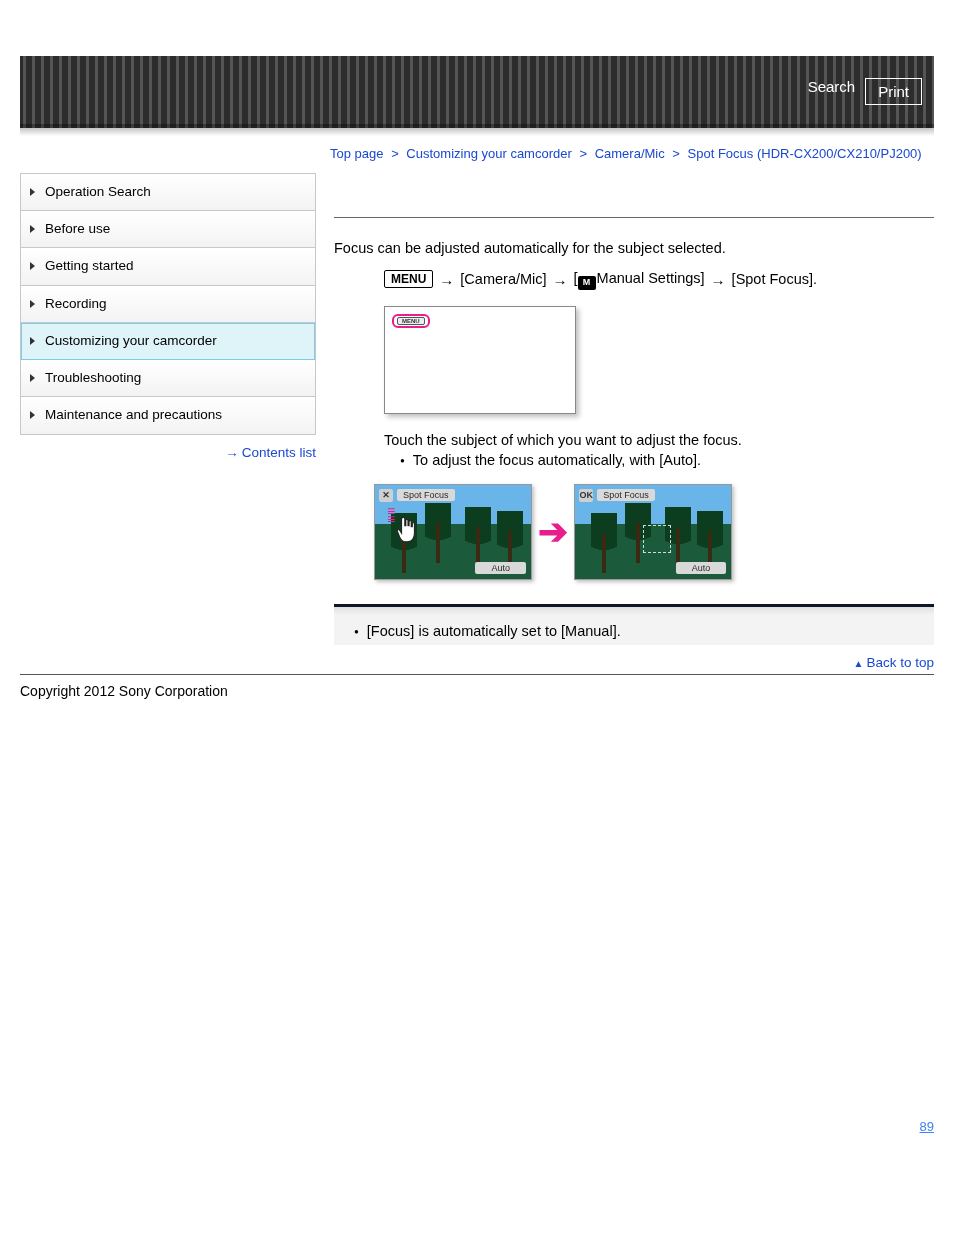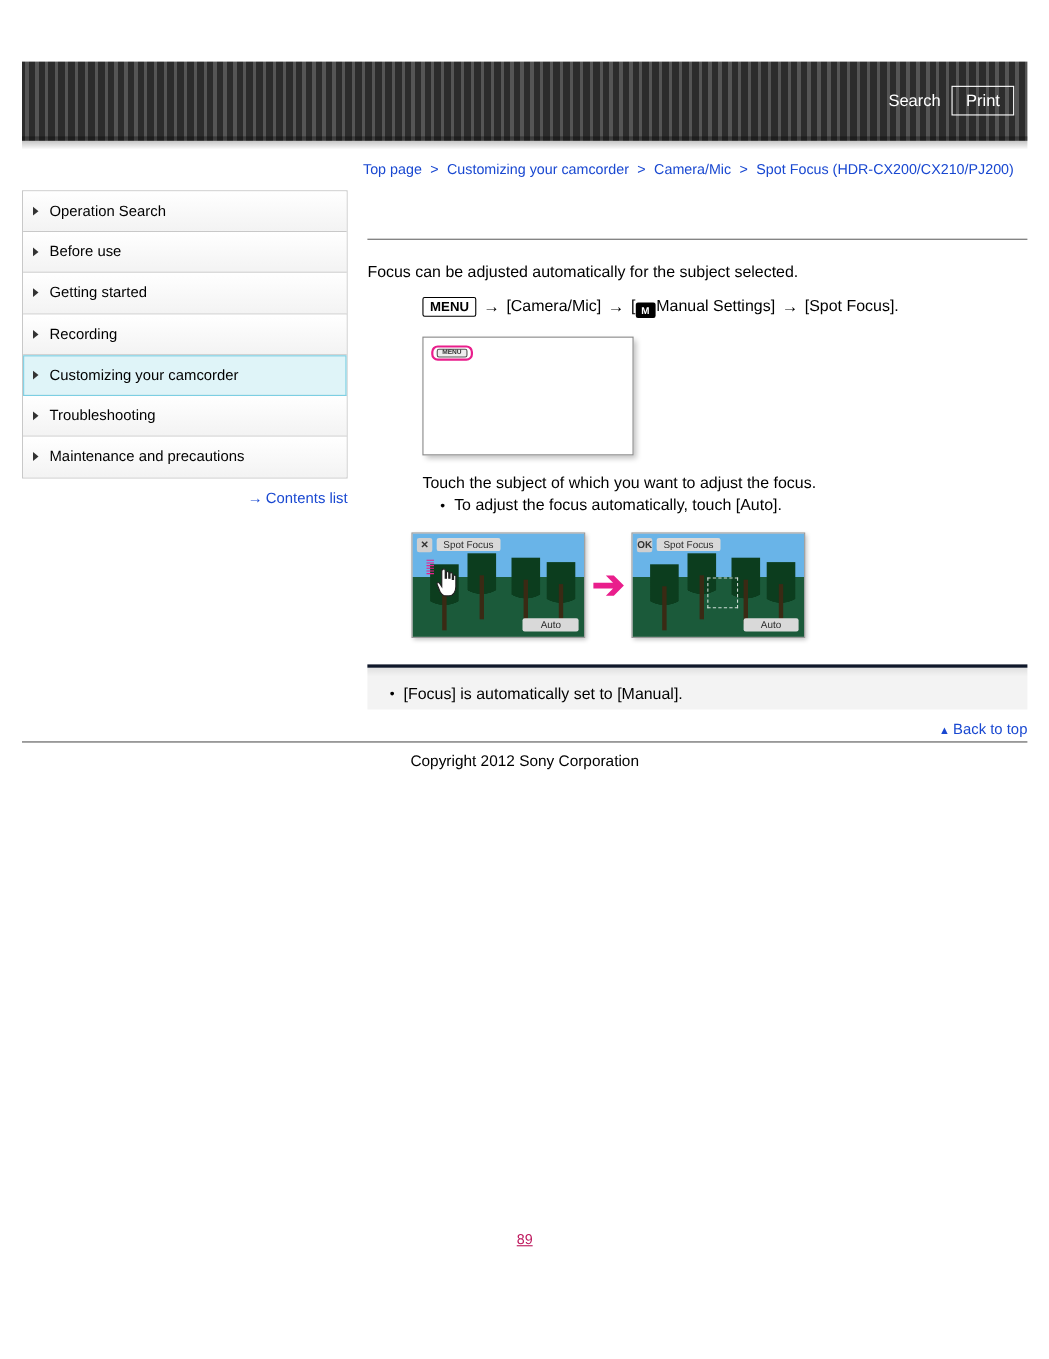--- a/index.html
+++ b/index.html
@@ -33,21 +33,20 @@
     left:0;right:0;bottom:-8px;height:12px;
     background: linear-gradient(to bottom, rgba(0,0,0,0.35), rgba(0,0,0,0));
     pointer-events:none;
   }
   .banner .actions {
     position: absolute;
     right: 12px;
     top: 22px;
     display: flex;
     gap: 10px;
-    align-items:center;
   }
   .banner .link {
     color: #fff;
     font-size: 15px;
     cursor: pointer;
   }
   .banner .print-btn {
     border: 1px solid #fff;
     color: #fff;
     padding: 4px 12px;
@@ -295,29 +294,28 @@
   .back-top .tri{
     color:#1948d1;
     font-size:10px;
     margin-right:3px;
   }
   .back-top a{color:#1948d1; text-decoration:none;}
   .footer-rule{
     border:none;border-top:1px solid #555; margin:4px 0 8px 0;
   }
   .copyright{
-    text-align:center;
     font-size:14px;
     margin-bottom: 40px;
   }
   .page-num{
-    text-align:center;
+    text-align:right;
     font-size:13px;
     margin-top: 420px;
-    color:#be185d;
+    color:#3b82f6;
     text-decoration:underline;
   }
 </style>
 </head>
 <body>
 
 <div class="page">
 
   <div class="banner">
     <div class="actions">
@@ -369,21 +367,21 @@
         <span>[Spot Focus].</span>
       </div>
 
       <div class="screen-placeholder">
         <div class="menu-pill">
           <div class="inner">MENU</div>
         </div>
       </div>
 
       <div class="touch-text">Touch the subject of which you want to adjust the focus.</div>
-      <div class="bullet">To adjust the focus automatically, touch [Auto].</div>
+      <div class="bullet">To adjust the focus automatically, with [Auto].</div>
 
       <div class="images-row">
         <div class="img-box">
           <div class="palm" style="left:16px;top:28px;"></div>
           <div class="palm" style="left:50px;top:18px;"></div>
           <div class="palm" style="left:90px;top:22px;"></div>
           <div class="palm" style="left:122px;top:26px;"></div>
           <div class="corner">✕</div>
           <div class="label-bar">Spot Focus</div>
           <div class="touch-burst">≡<br>≡</div>

